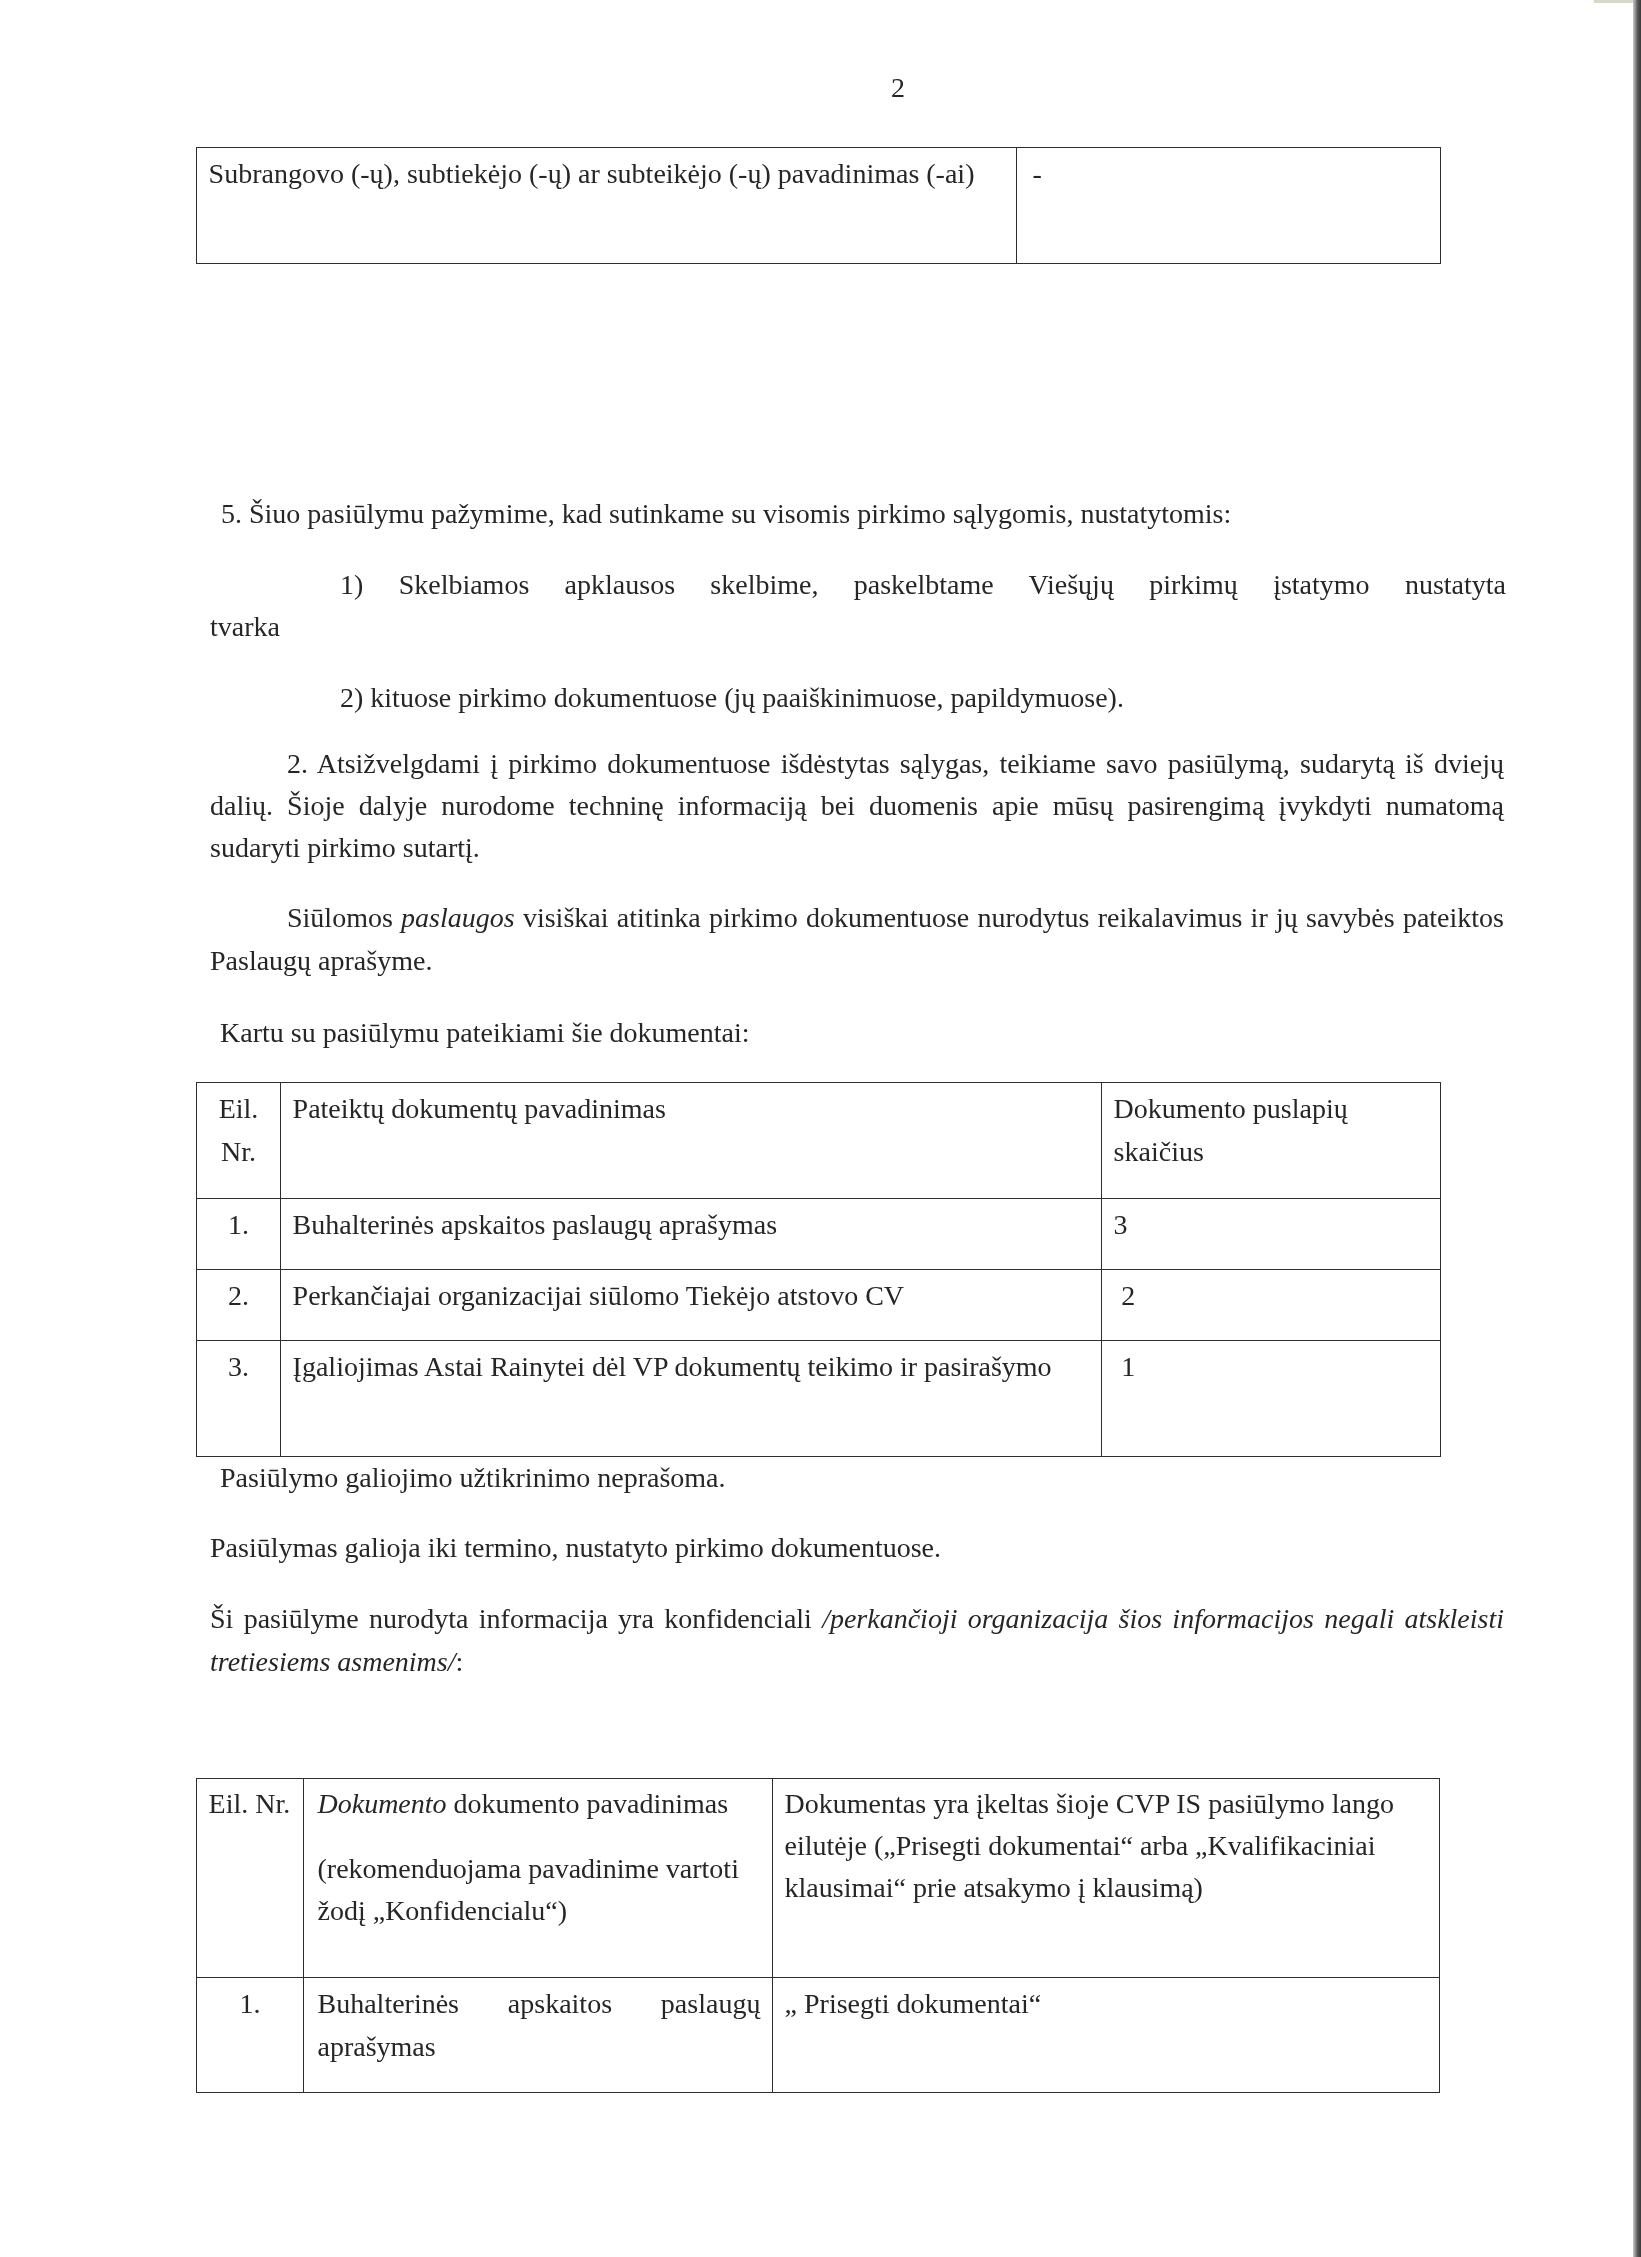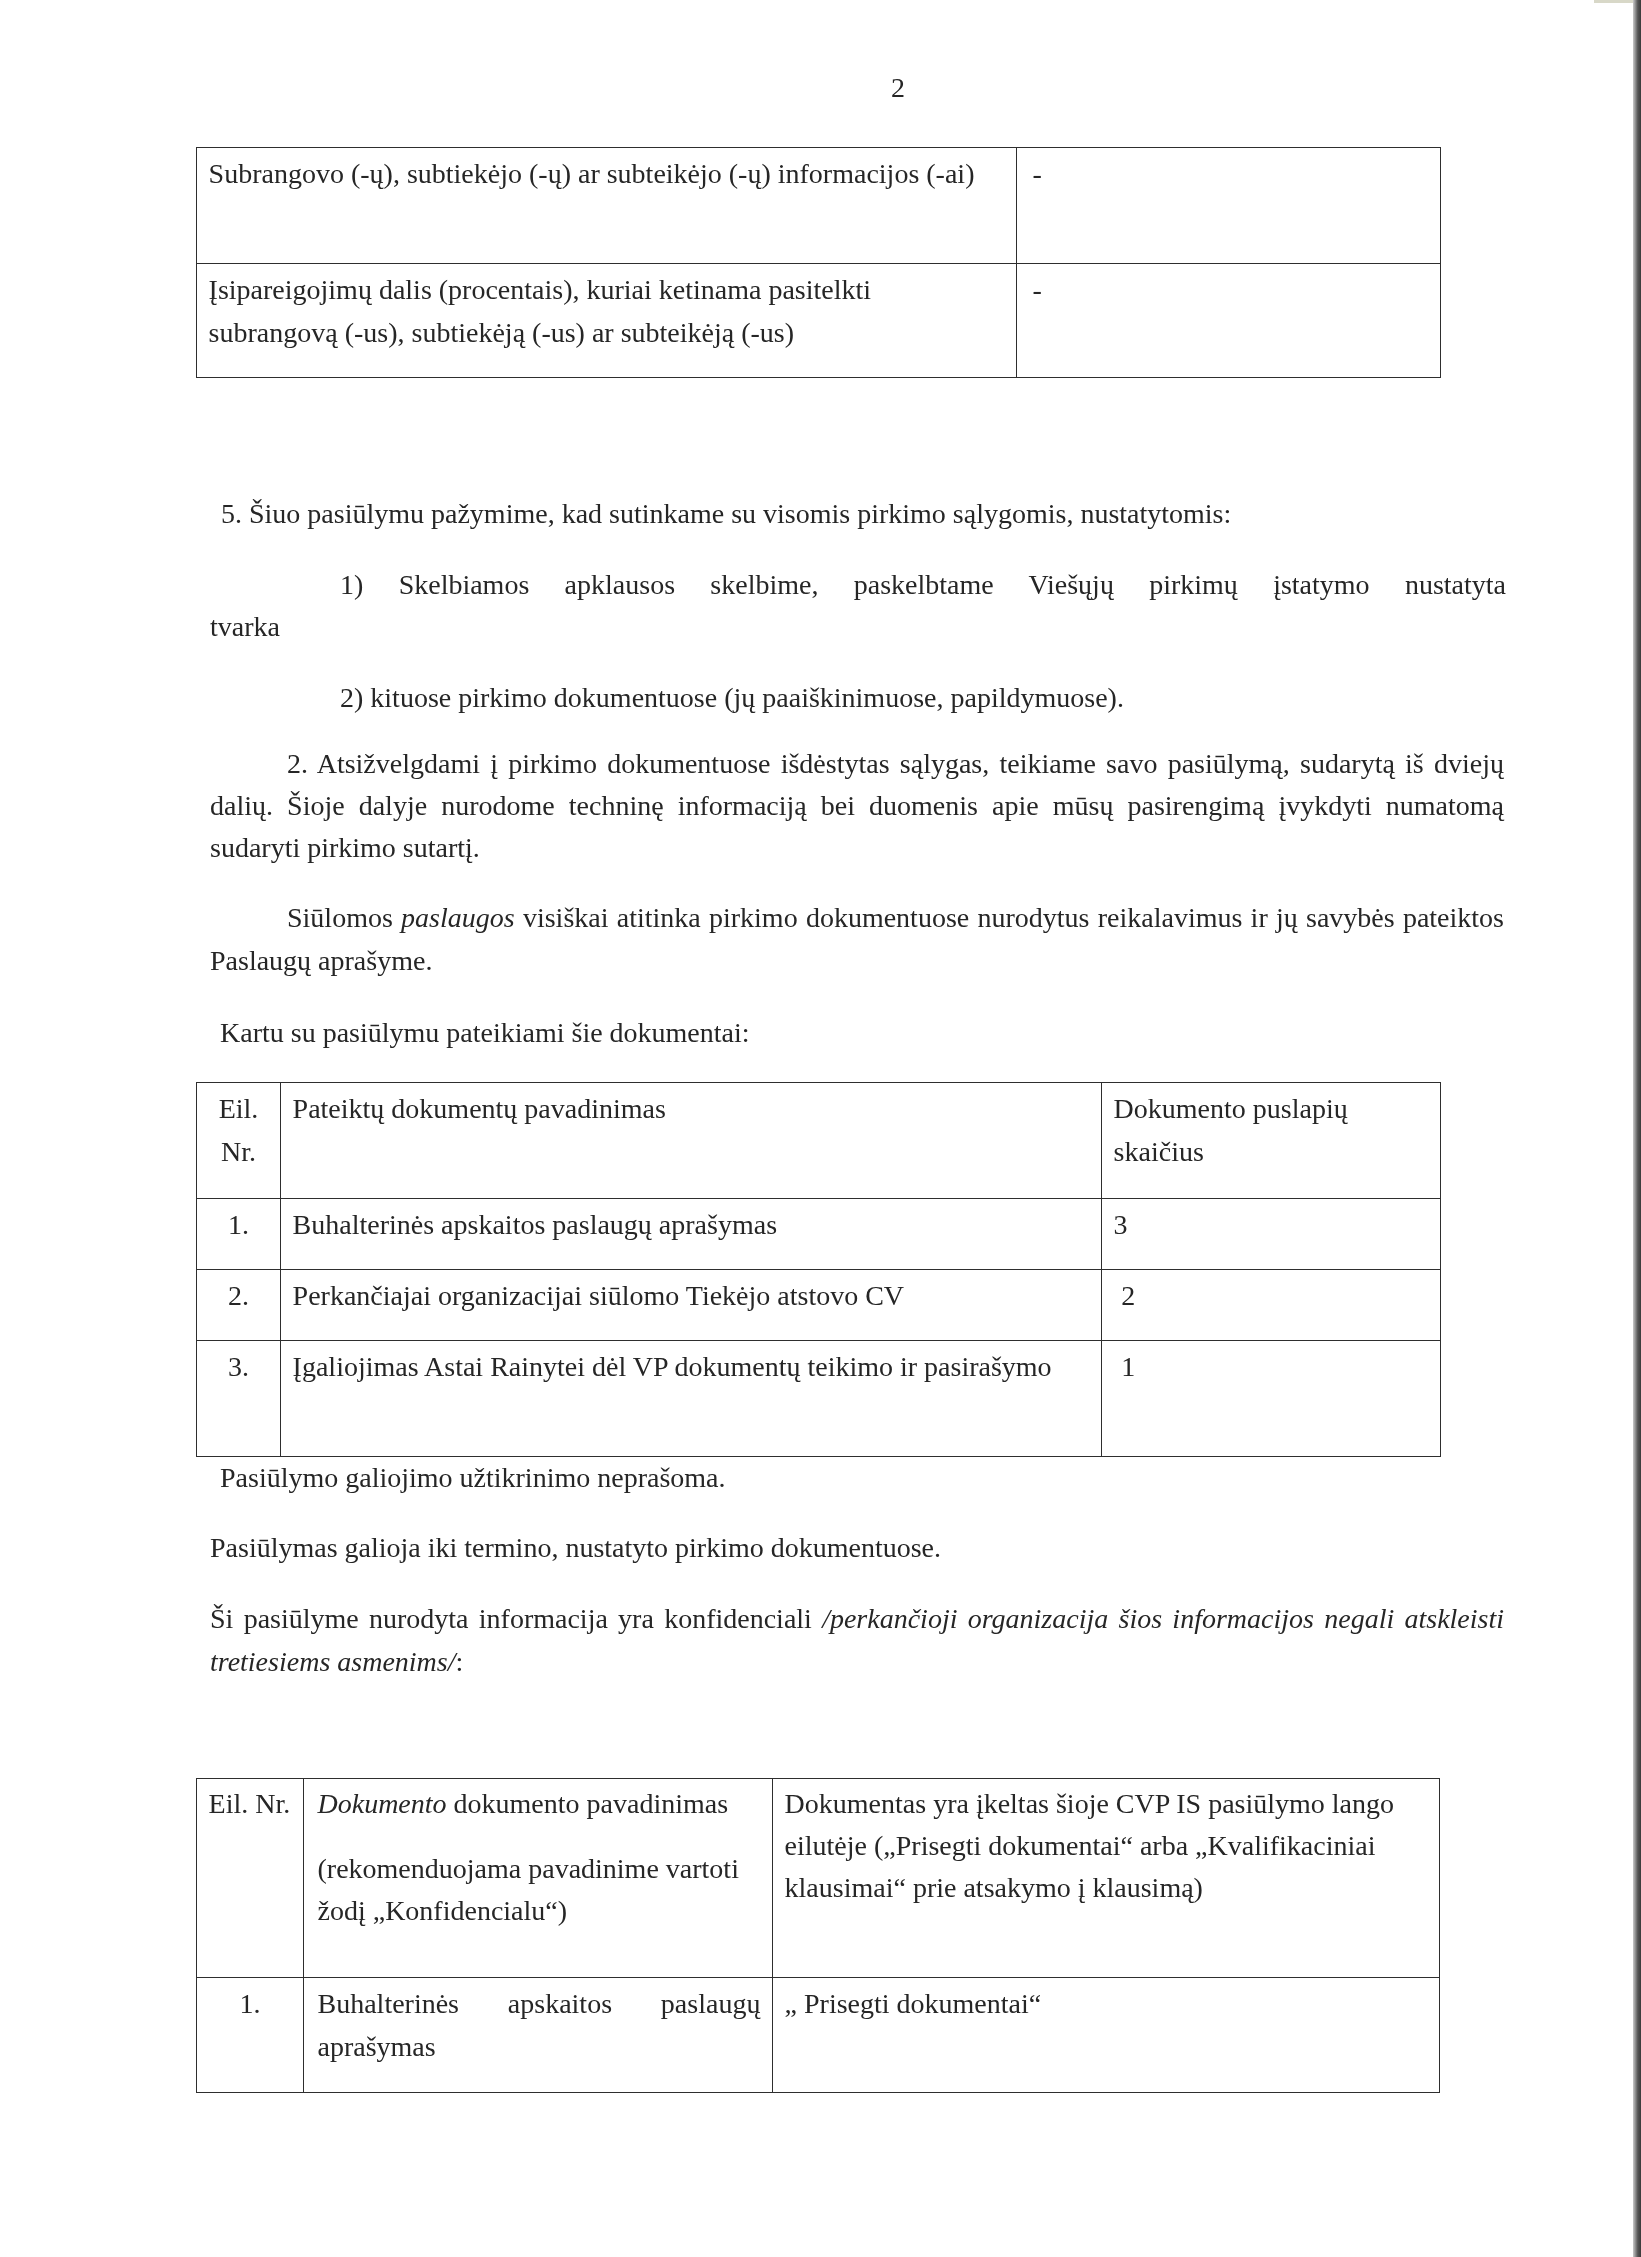--- a/index.html
+++ b/index.html
@@ -46,25 +46,21 @@
 
 <div class="page-number">2</div>
 
 <table class="doc-table" style="left:196px; top:147px; width:1244px;">
   <colgroup>
       <col style="width:820px">
       <col style="width:424px">
     </colgroup>
   <tbody>
       <tr style="height:116px;">
-    <td>Subrangovo (-ų), subtiekėjo (-ų) ar subteikėjo (-ų) informacijos (-ai)</td>
-    <td><span class="dash">-</span></td>
-  </tr>
-  <tr style="height:114px;">
-    <td>Įsipareigojimų dalis (procentais), kuriai ketinama pasitelkti subrangovą (-us), subtiekėją (-us) ar subteikėją (-us)</td>
+    <td>Subrangovo (-ų), subtiekėjo (-ų) ar subteikėjo (-ų) pavadinimas (-ai)</td>
     <td><span class="dash">-</span></td>
   </tr>
 </tbody>
   </table>
 
 <div class="abs" style="left:221px; top:492px; width:1255px;">5. Šiuo pasiūlymu pažymime, kad sutinkame su visomis pirkimo sąlygomis, nustatytomis:</div>
 <div class="abs justify" style="left:340px; top:563px; width:1166px;">1) Skelbiamos apklausos skelbime, paskelbtame Viešųjų pirkimų įstatymo nustatyta</div>
 <div class="abs" style="left:210px; top:605px;">tvarka</div>
 <div class="abs" style="left:340px; top:676px; width:1159px;">2) kituose pirkimo dokumentuose (jų paaiškinimuose, papildymuose).</div>
 

